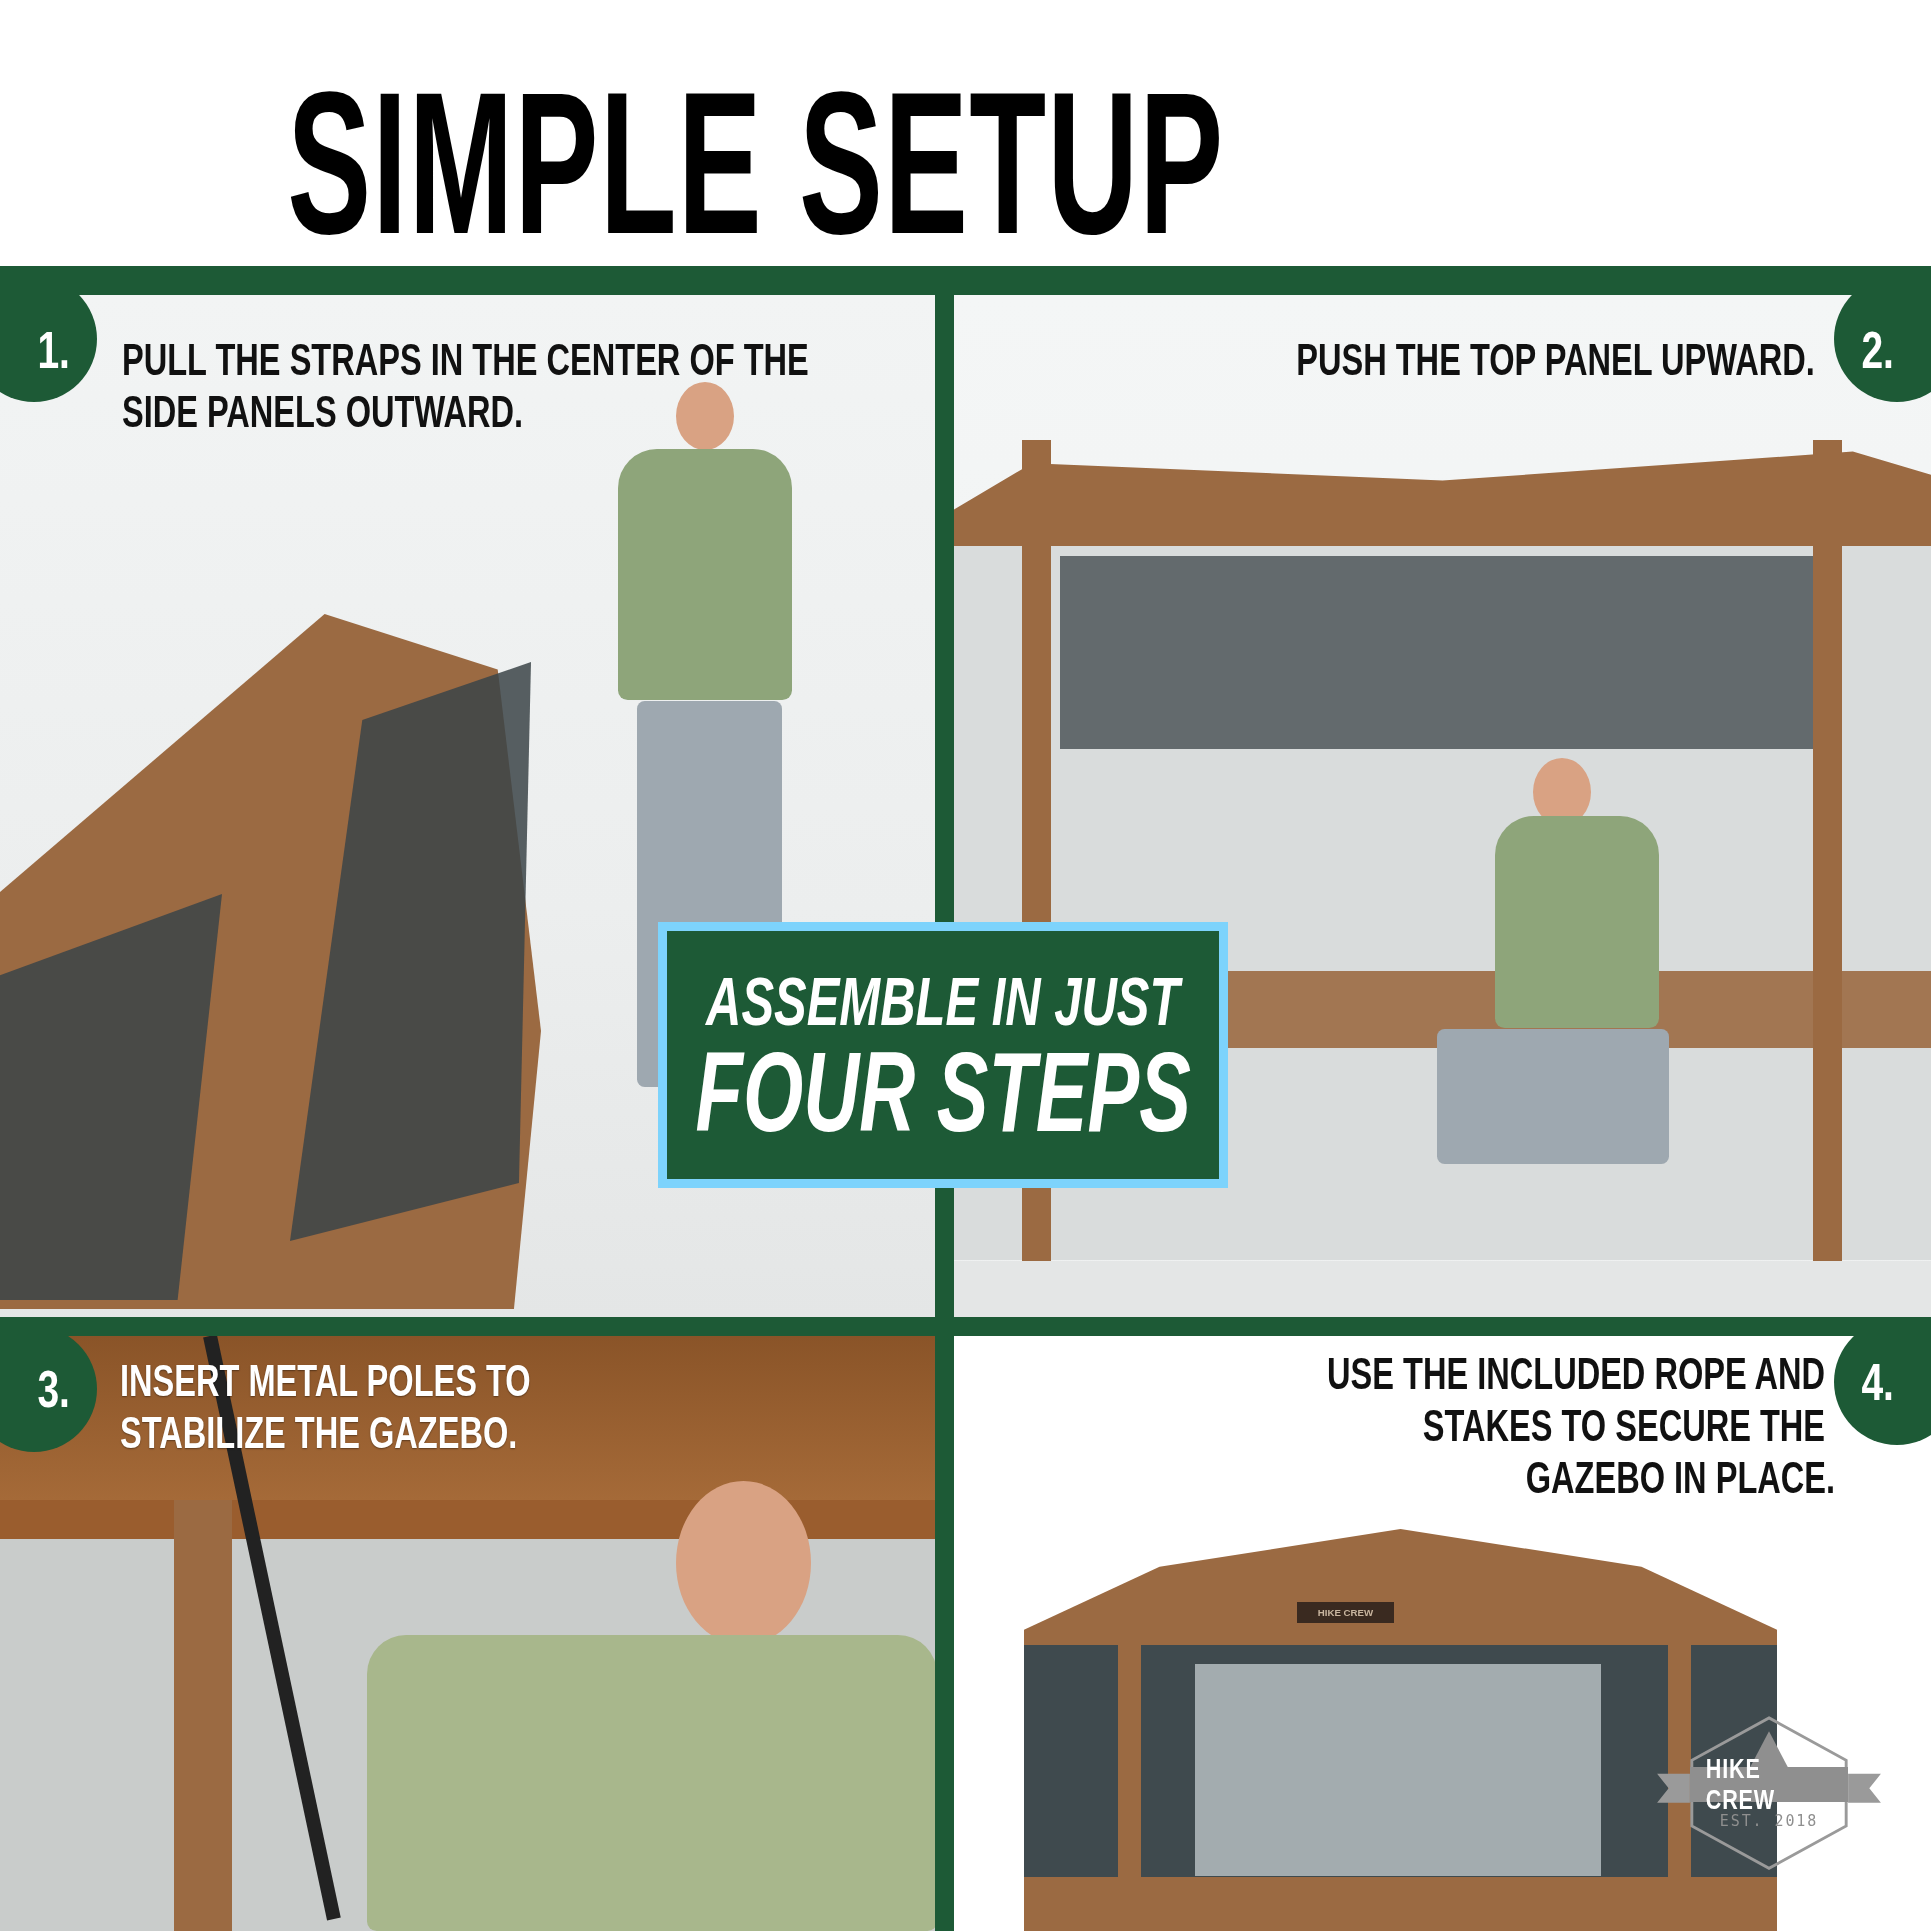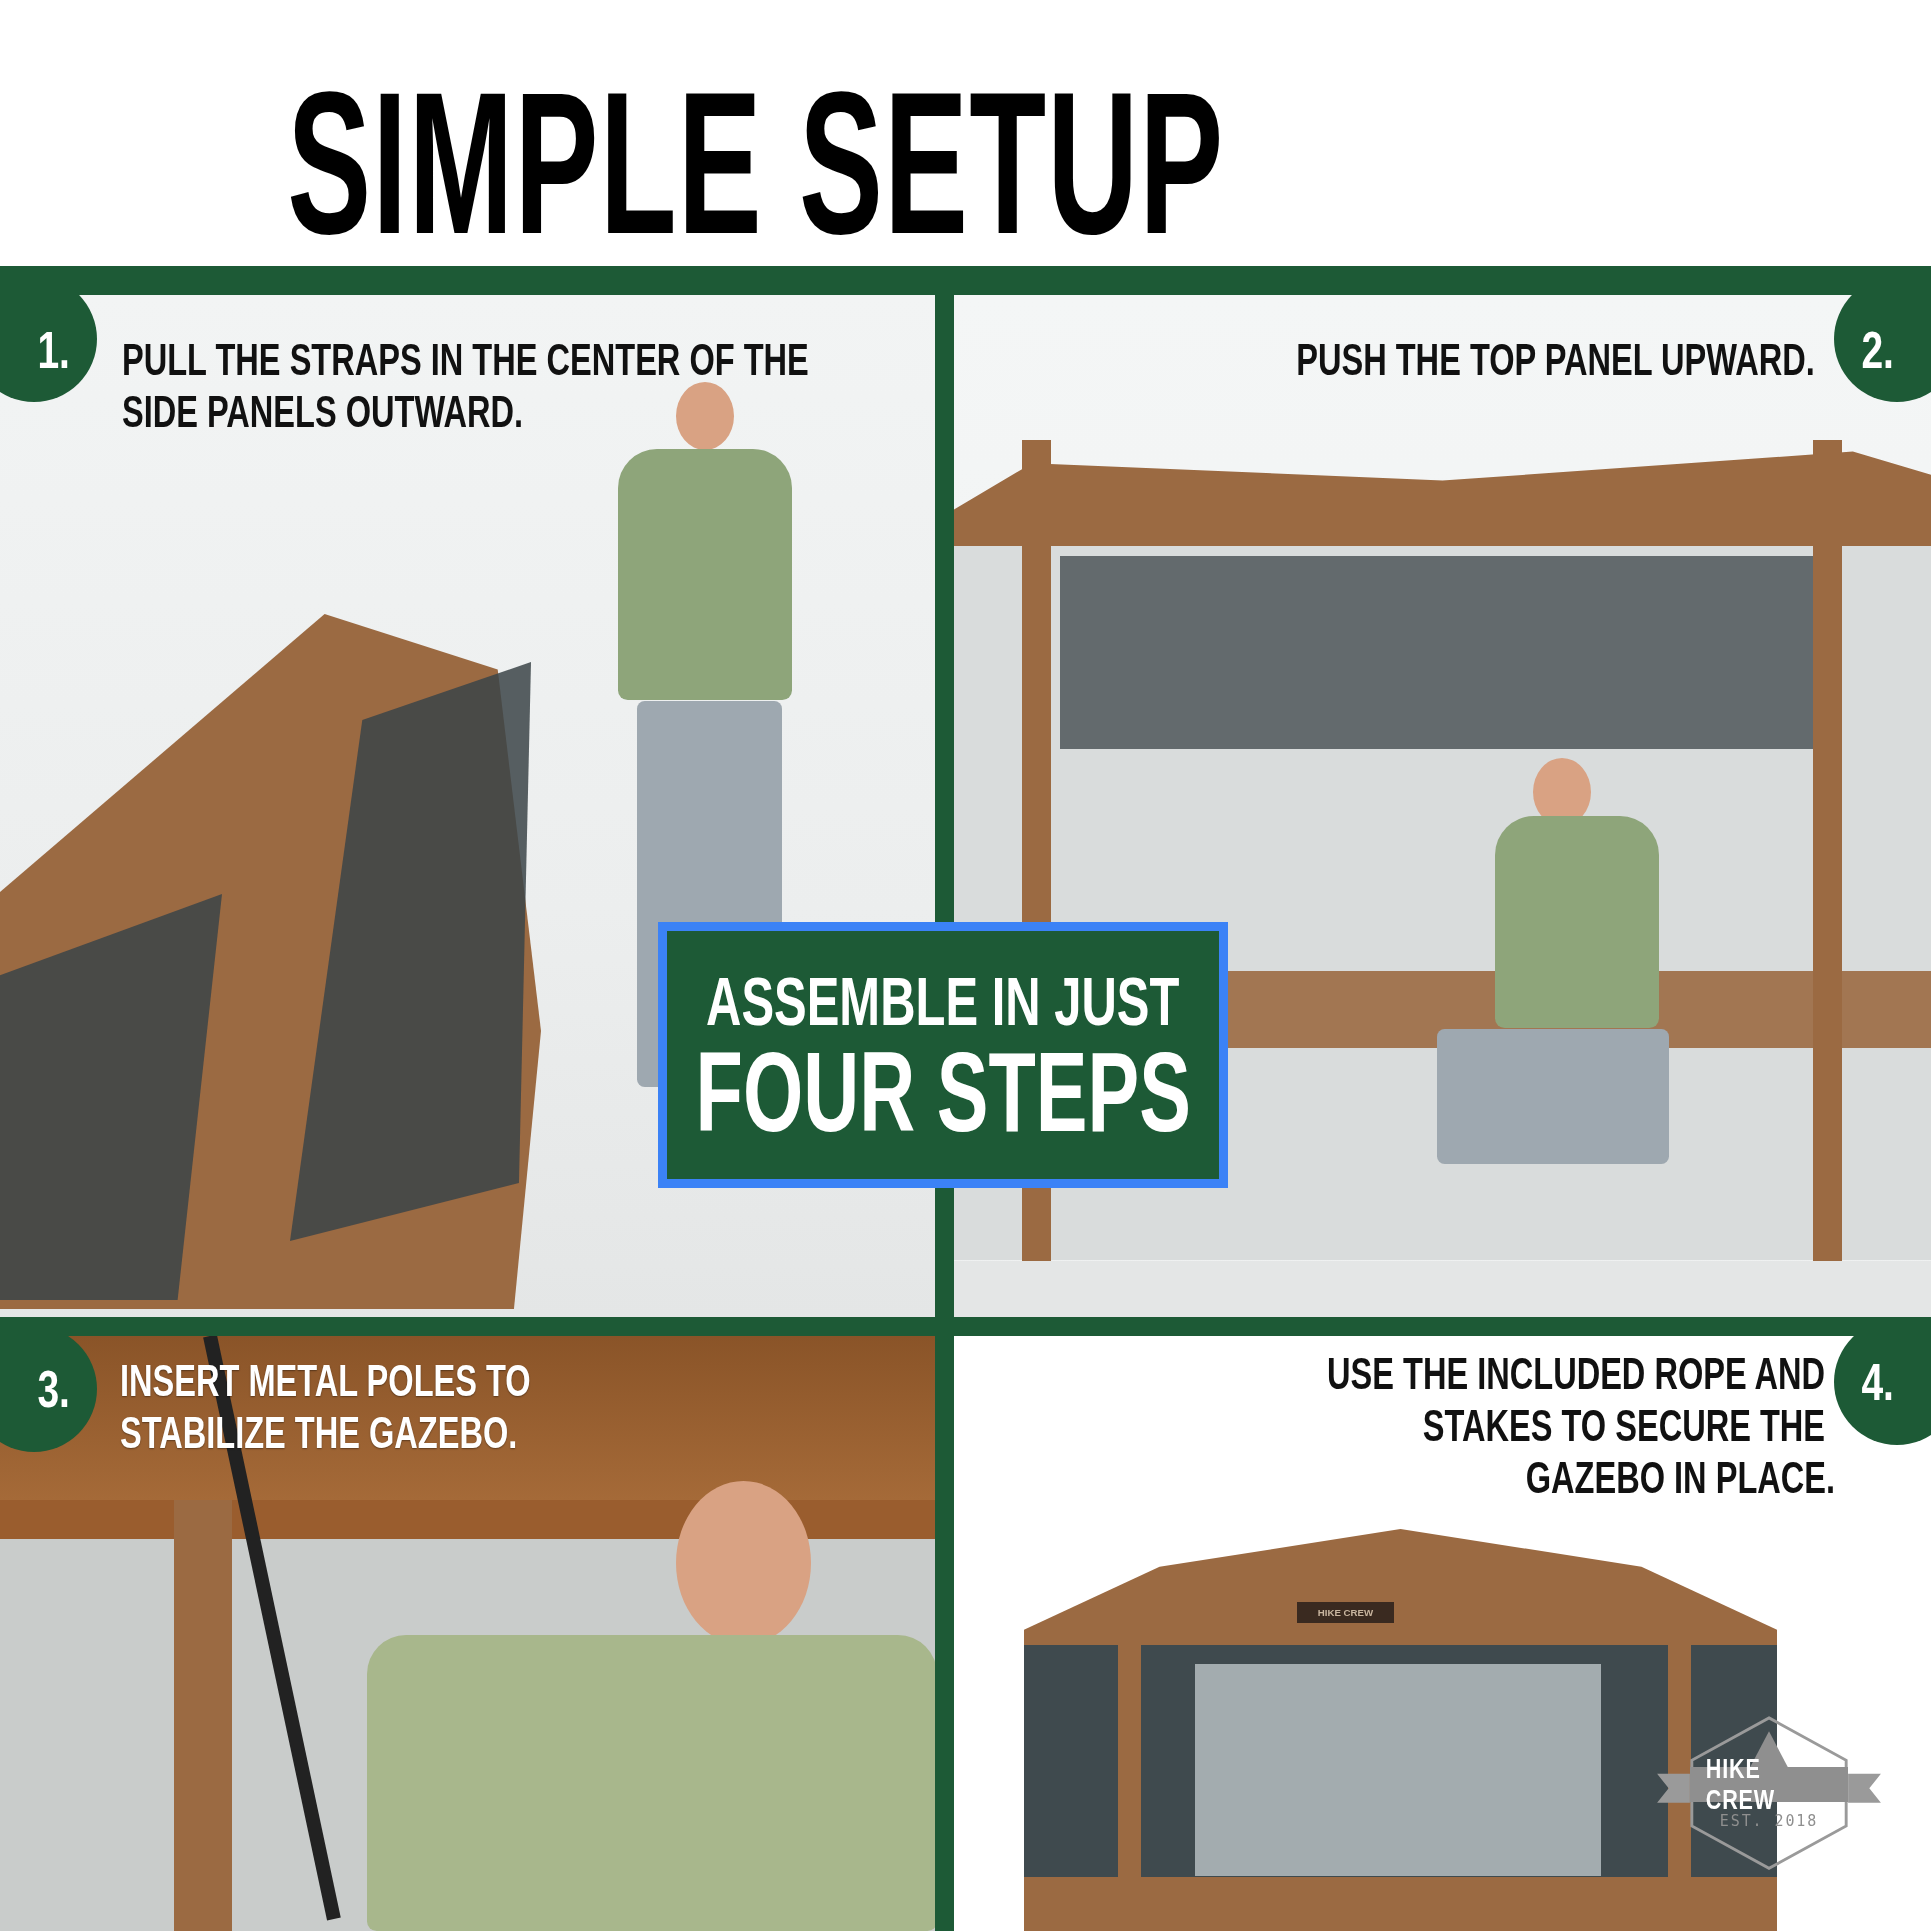--- a/index.html
+++ b/index.html
@@ -26,21 +26,21 @@
   .t4{right:106px;top:11.6px;transform-origin:right top;text-align:right;}
 
   .badge{position:absolute;width:126px;height:126px;border-radius:50%;background:#1d5a36;display:flex;align-items:center;justify-content:center;}
   .badge span{color:#fff;font-weight:700;font-size:52px;transform:scaleX(0.75);display:inline-block;}
   .b1{left:-29px;top:-19.3px;}
   .b2{right:-29px;top:-19.3px;}
   .b3{left:-29px;top:-9.7px;}
   .b4{right:-29px;top:-17.4px;}
 
   
-  .callout{position:absolute;left:658px;top:922px;width:570px;height:266px;background:#3b82f6;padding:8.7px;}
+  .callout{position:absolute;left:658px;top:922px;width:570px;height:266px;background:#7dd3fc;padding:8.7px;font-style:italic;}
   .callout-inner{width:100%;height:100%;background:#1d5a36;display:flex;flex-direction:column;align-items:center;justify-content:center;}
   .callout .l1{color:#fff;font-weight:700;font-size:68px;line-height:73px;transform:scaleX(0.72);white-space:nowrap;}
   .callout .l2{color:#fff;font-weight:700;font-size:114px;line-height:108px;transform:scaleX(0.68);white-space:nowrap;}
 
   
   .shape{position:absolute;}
   .tent-brown{background:#9b6a42;}
   .mesh{background:#3b4448;opacity:.85;}
   .person-shirt{background:#8ea57a;border-radius:39px 39px 9.7px 9.7px;}
   .person-pants{background:#9ea8b0;border-radius:7.7px;}

